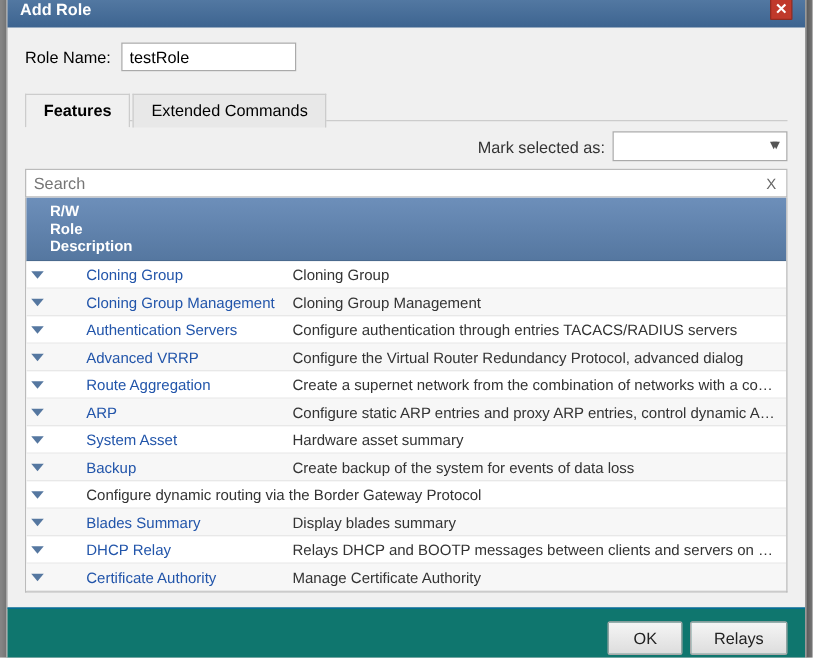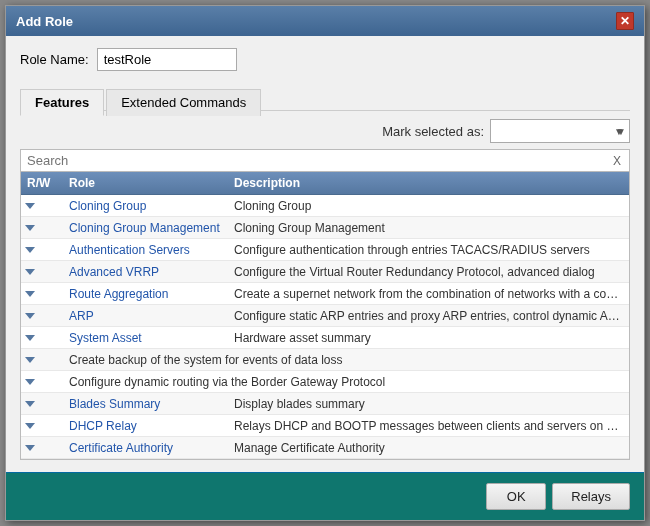--- a/index.html
+++ b/index.html
@@ -147,22 +147,23 @@
       border: 1px solid #bbb;
       border-top: none;
       overflow: hidden;
     }
     .table-header {
       display: flex;
       background: linear-gradient(to bottom, #6d8fba, #5577a0);
       color: white;
       font-weight: bold;
       font-size: 12px;
-      padding: 4px 0;
+      padding: 4px 13px;
       border-bottom: 1px solid #4a6a8e;
+      flex-direction: column;
     }
     .col-rw {
       width: 42px;
       padding: 0 6px;
       flex-shrink: 0;
     }
     .col-name {
       width: 165px;
       padding: 0 6px;
       flex-shrink: 0;
@@ -338,20 +339,21 @@
             <div class="cell-rw">
               <span class="arrow-down"></span>
             </div>
             <div class="cell-name">System Asset</div>
             <div class="cell-desc">Hardware asset summary</div>
           </div>
           <div class="table-row">
             <div class="cell-rw">
               <span class="arrow-down"></span>
             </div>
+            <div class="cell-name">Backup</div>
             <div class="cell-desc">Create backup of the system for events of data loss</div>
           </div>
           <div class="table-row">
             <div class="cell-rw">
               <span class="arrow-down"></span>
             </div>
             <div class="cell-desc">Configure dynamic routing via the Border Gateway Protocol</div>
           </div>
           <div class="table-row">
             <div class="cell-rw">

